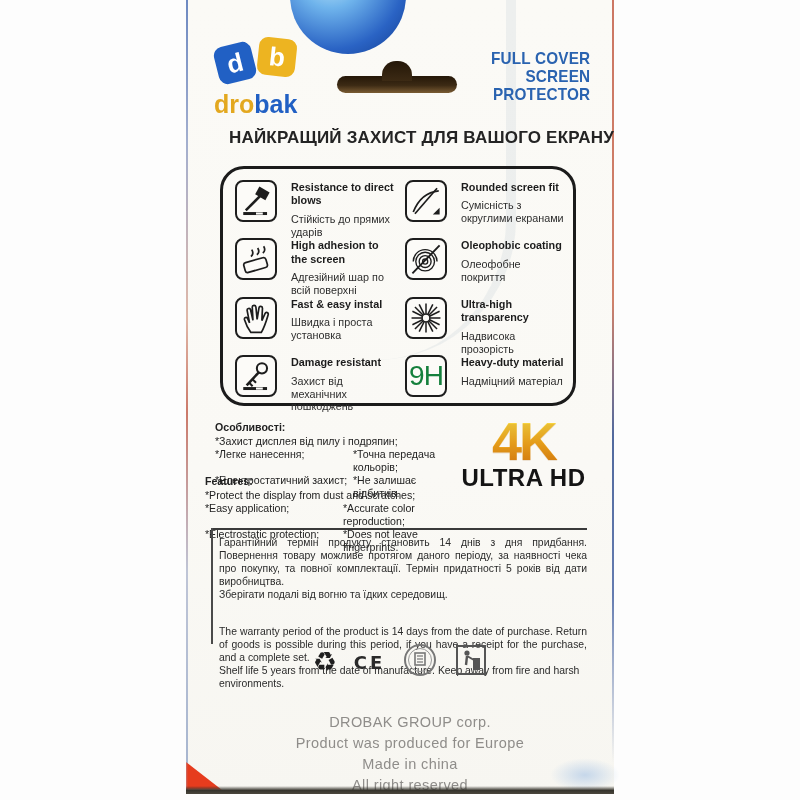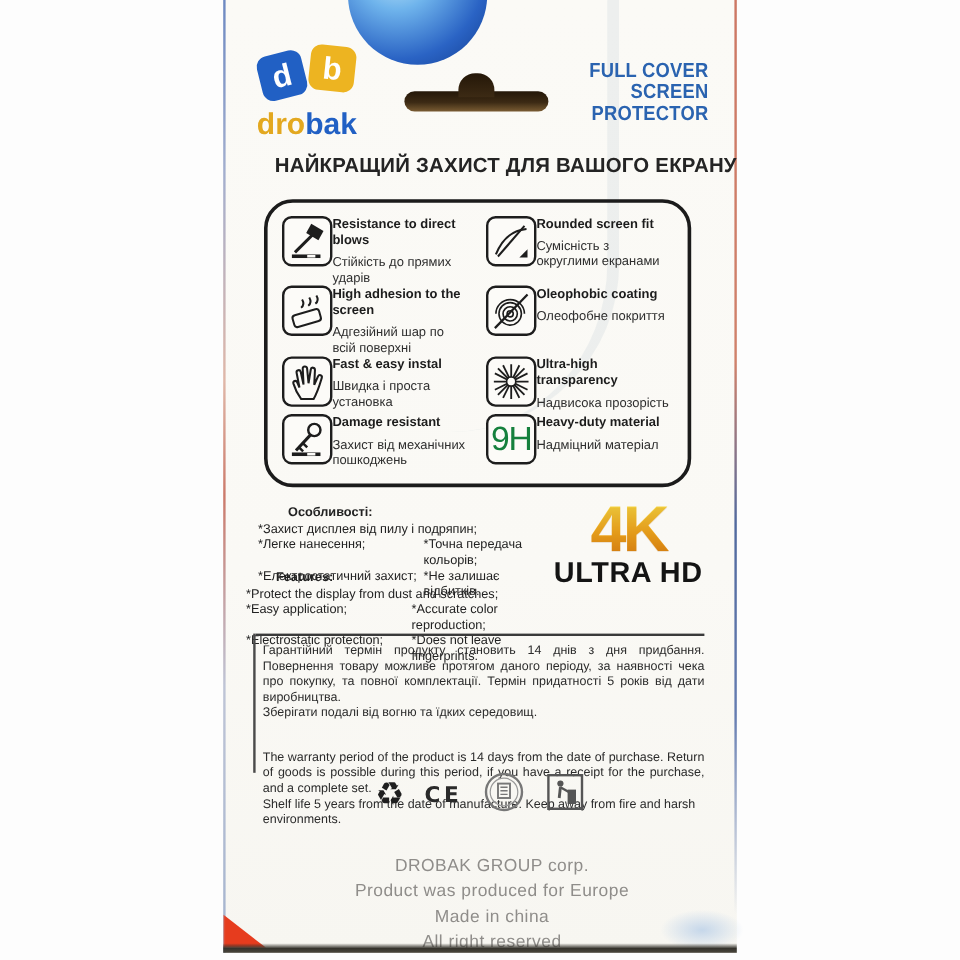--- a/index.html
+++ b/index.html
@@ -37,33 +37,33 @@
   .logo-word .dro{color:#e3a81f;}
   .logo-word .bak{color:#2160c4;}
   .product-title{position:absolute;right:24px;top:50px;text-align:right;color:#2a63b0;font-weight:bold;
     font-size:17px;line-height:18px;transform:scaleX(.9);transform-origin:right center;letter-spacing:.2px;}
   .headline{position:absolute;left:0;top:128px;width:100%;text-align:right;font-weight:bold;
     font-size:17px;color:#242424;letter-spacing:.2px;}
   
   .fbox{position:absolute;left:34px;top:166px;width:356px;height:240px;border:3px solid #1b1b1b;border-radius:24px;
     box-sizing:border-box;display:grid;grid-template-columns:1fr 1fr;grid-auto-rows:1fr;column-gap:10px;
     padding:11px 8px 9px 12px;}
-  .fitem{display:flex;gap:0;align-items:flex-start;}
+  .fitem{display:flex;gap:14px;align-items:flex-start;}
   .ficon{flex:none;width:42px;height:42px;border:2px solid #1d1d1d;border-radius:8px;box-sizing:border-box;
     display:flex;align-items:center;justify-content:center;background:#fcfbf8;}
   .ficon svg{display:block;}
   .ficon .nineH{font-size:28px;color:#15803d;font-weight:500;letter-spacing:-1px;}
   .ftext{padding-top:1px;}
   .ftitle{font-size:10.8px;font-weight:bold;color:#1c1c1c;line-height:1.25;}
   .fsub{font-size:10.8px;color:#2e2e2e;line-height:1.18;max-width:112px;margin-top:5px;}
   
   .list-block{position:absolute;font-size:10.6px;color:#222;line-height:13px;width:250px;}
   .list-ua{left:29px;top:421px;}
   .list-en{left:19px;top:475px;}
-  .list-heading{font-weight:bold;margin-bottom:1px;margin-left:25px;}
+  .list-heading{font-weight:bold;margin-bottom:1px;}
   .list-row{display:flex;}
   .list-row .c1{width:138px;flex:none;}
   
   .badge4k{position:absolute;right:18px;top:416px;width:145px;text-align:center;}
   .badge4k .big{font-size:54px;font-weight:bold;letter-spacing:-3px;line-height:50px;
     background:linear-gradient(180deg,#f9e24a 0%,#f0a81e 55%,#d97c10 100%);
     -webkit-background-clip:text;background-clip:text;color:transparent;
     text-shadow:0 1px 0 rgba(160,90,10,.15);}
   .badge4k .sub{font-size:24px;font-weight:bold;color:#141414;letter-spacing:.5px;margin-top:-2px;}
   

